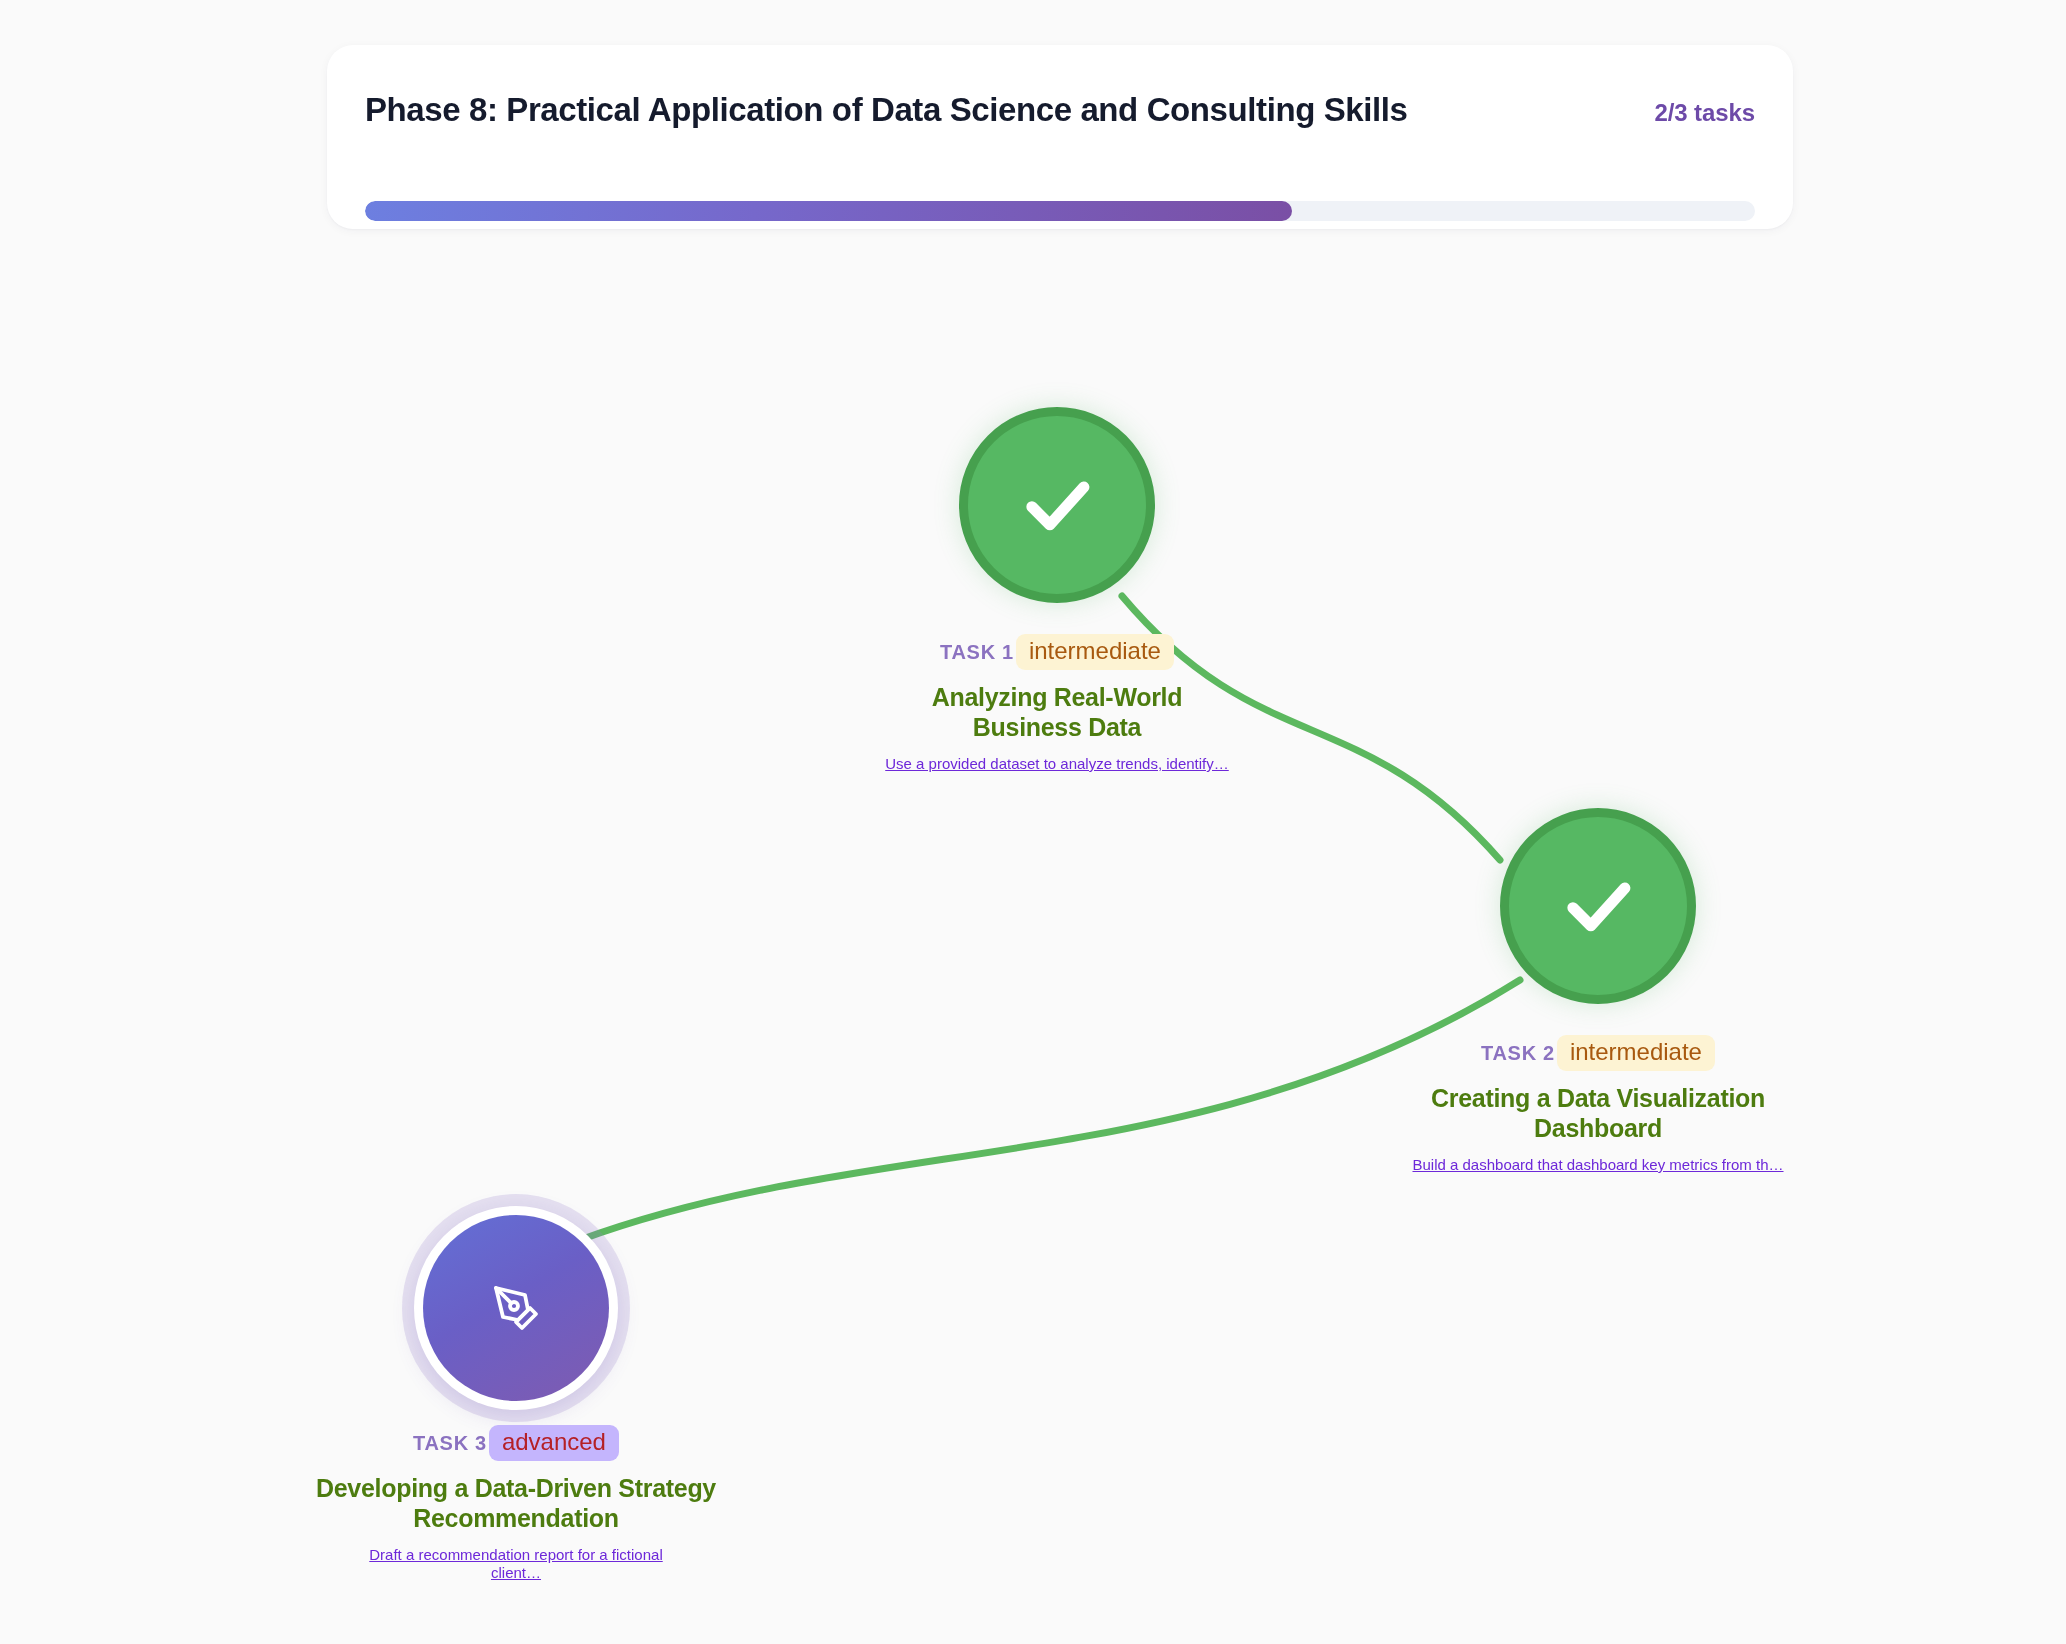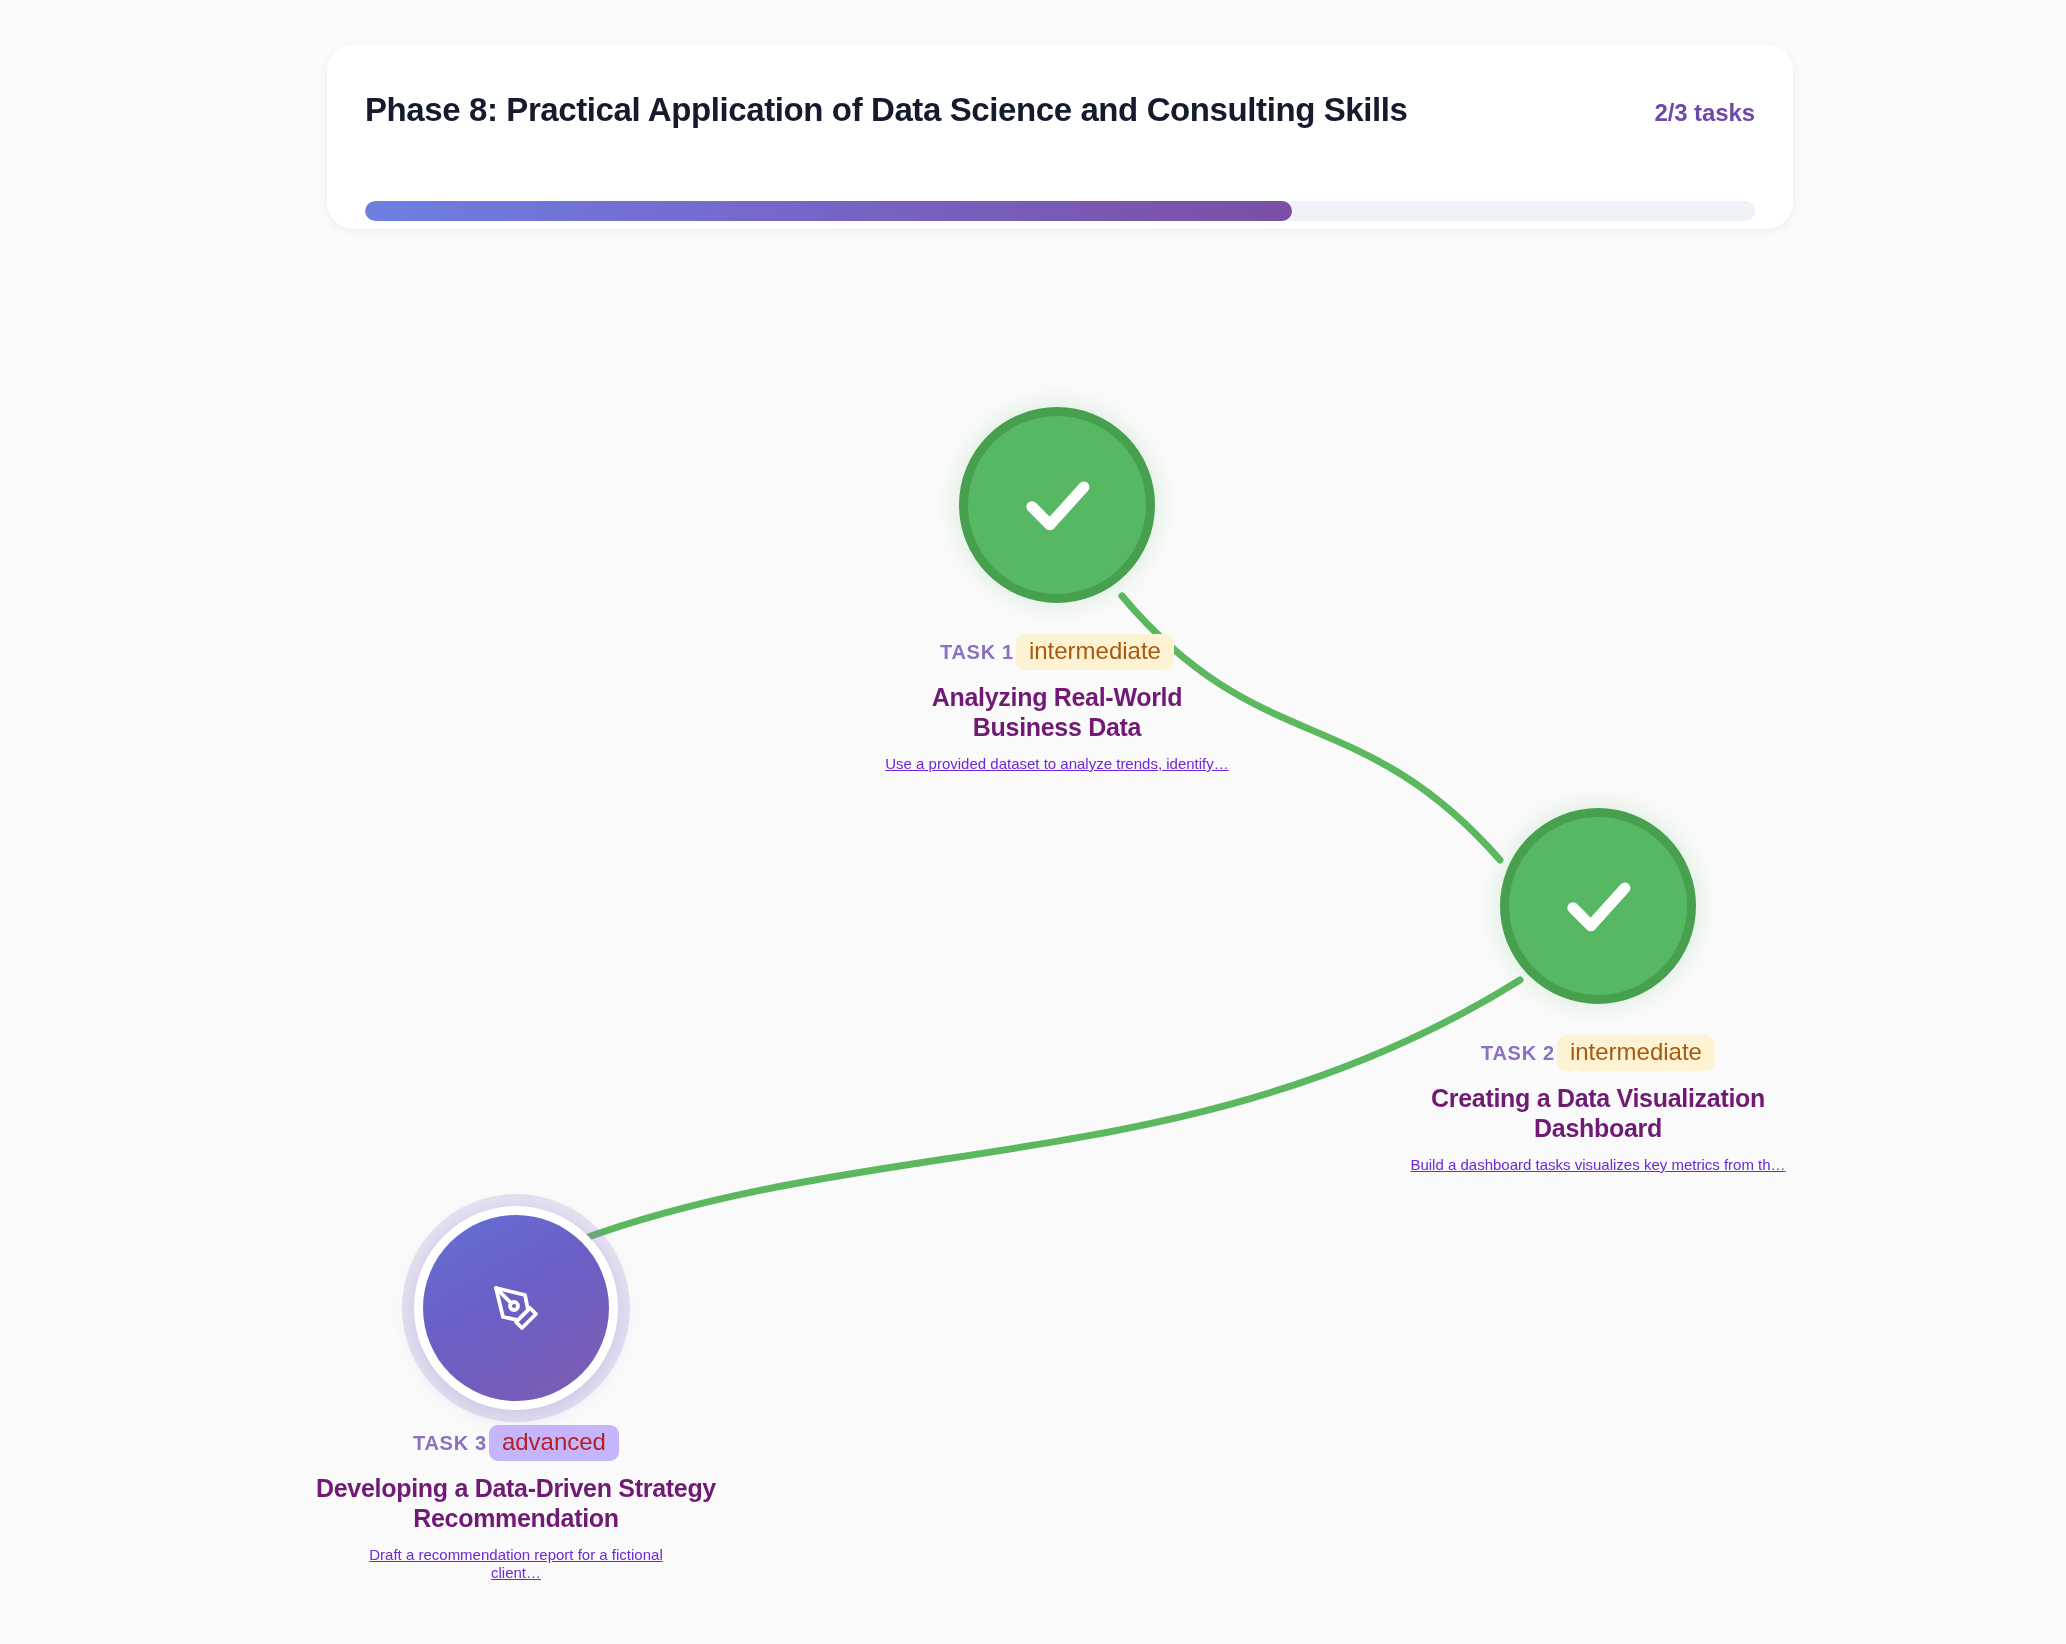--- a/index.html
+++ b/index.html
@@ -189,21 +189,21 @@
   .diff-advanced {
     background: #c4b5fd;
     color: #b52026;
   }
 
   .node-title {
     font-size: 25px;
     font-weight: 700;
     letter-spacing: -0.3px;
     line-height: 1.2;
-    color: #701a75;
+    color: #4d7c0f;
     margin-bottom: 13px;
   }
 
   .node-desc {
     font-size: 15px;
     font-weight: 400;
     line-height: 1.22;
     color: #6d28d9;
     text-decoration: underline;
   }
@@ -248,21 +248,21 @@
       <path d="M5 12.5 L10 17.5 L19.5 7" fill="none" stroke="#ffffff" stroke-width="3.1" stroke-linecap="round" stroke-linejoin="round"></path>
     </svg>
   </div>
 
   <div class="node-label" style="left:1598px; top:1035px;">
     <div class="label-row">
       <span class="task-num">TASK 2</span>
       <span class="difficulty diff-intermediate">intermediate</span>
     </div>
     <div class="node-title" style="padding:0 14px;">Creating a Data Visualization Dashboard</div>
-    <div class="node-desc" style="padding:0 18px;">Build a dashboard tasks visualizes key metrics from th…</div>
+    <div class="node-desc" style="padding:0 18px;">Build a dashboard that dashboard key metrics from th…</div>
   </div>
 
   <div class="node node-current" style="left:516px; top:1308px;">
     <div class="node-current-ring">
       <div class="node-current-core">
         <svg class="node-pen" viewBox="0 0 24 24">
           <path d="M12 19l7-7 3 3-7 7-3-3z" fill="none" stroke="#ffffff" stroke-width="1.9" stroke-linecap="round" stroke-linejoin="round"></path>
           <path d="M18 13l-1.5-7.5L2 2l3.5 14.5L13 18l5-5z" fill="none" stroke="#ffffff" stroke-width="1.9" stroke-linecap="round" stroke-linejoin="round"></path>
           <path d="M2 2l7.586 7.586" fill="none" stroke="#ffffff" stroke-width="1.9" stroke-linecap="round" stroke-linejoin="round"></path>
           <circle cx="11" cy="11" r="2" fill="none" stroke="#ffffff" stroke-width="1.9"></circle>

